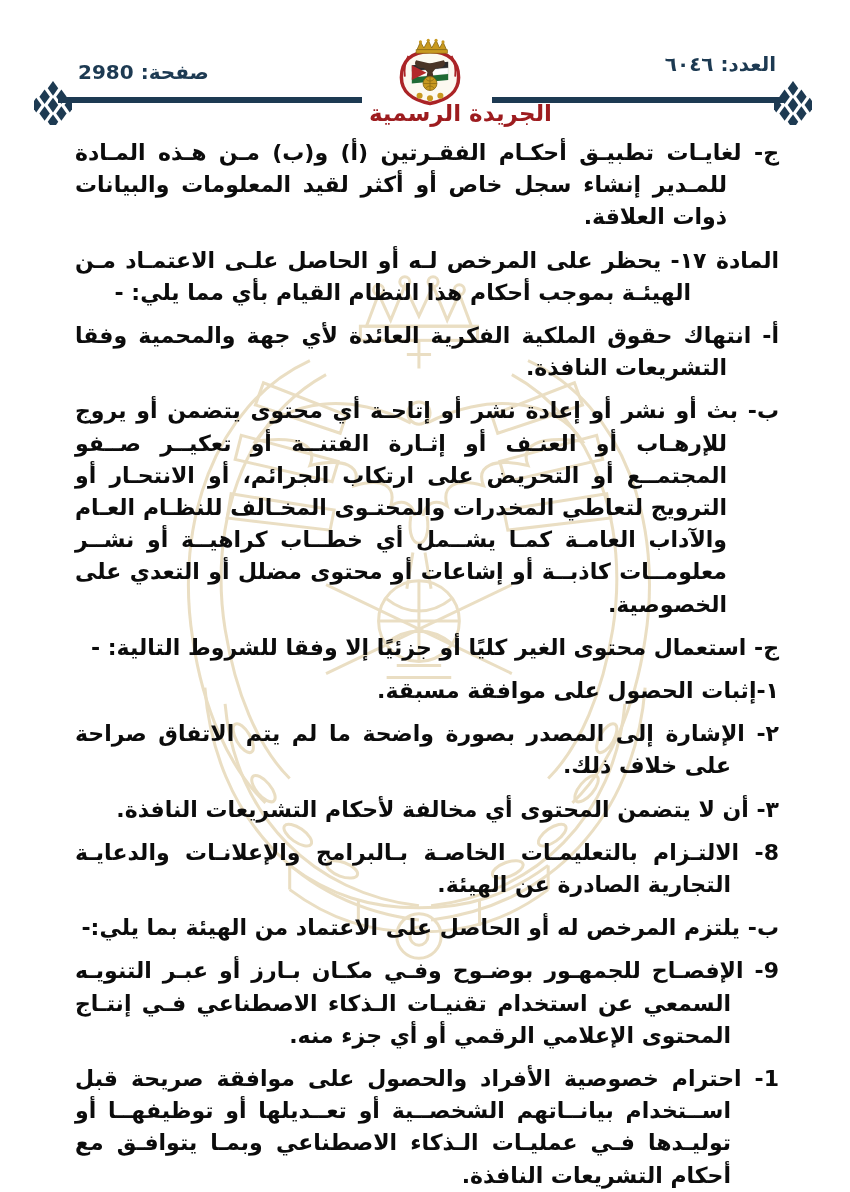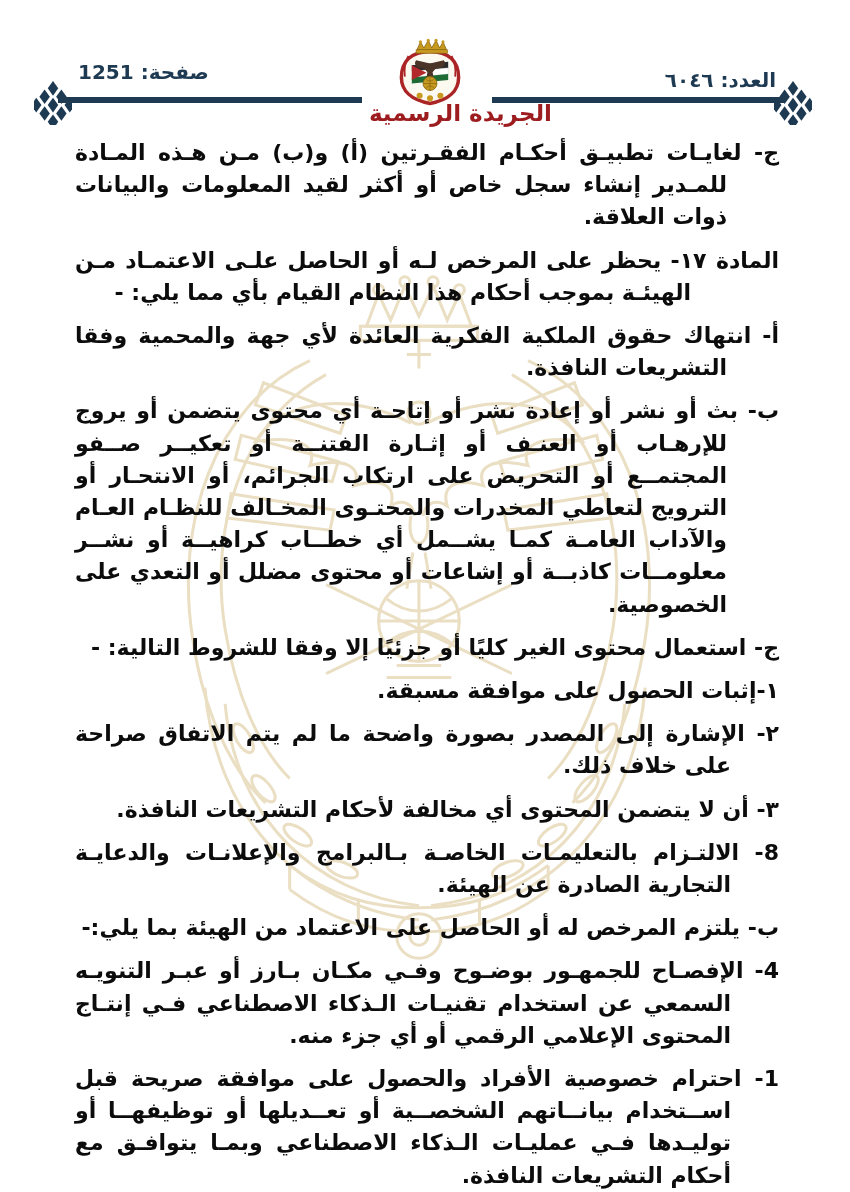--- a/index.html
+++ b/index.html
@@ -1,20 +1,20 @@
 <!DOCTYPE html>
 <html lang="ar"><head>
 <meta charset="utf-8">
 <style>
   html,body{margin:0;padding:0;background:#ffffff;}
   .page{position:relative;width:850px;height:1192px;background:#ffffff;overflow:hidden;
         font-family:"DejaVu Sans",sans-serif;}
   
   .hdr-label{position:absolute;color:#1d3a52;font-weight:bold;font-size:20px;white-space:nowrap;}
-  .issue{top:52px;right:74px;margin-top:16px;}
+  .issue{top:52px;right:74px;}
   .pageno{top:60px;left:78px;}
   .rule{position:absolute;top:97px;height:6px;background:#1d3a52;}
   .rule-left{left:58px;width:304px;}
   .rule-right{left:492px;width:292px;}
   .orn{position:absolute;top:81px;width:38px;height:44px;}
   .orn-left{left:34px;}
   .orn-right{left:774px;}
   .crest{position:absolute;top:37px;left:391px;width:78px;height:74px;}
   .gz-title{position:absolute;top:100px;left:312px;width:240px;text-align:right;
             color:#9d1c1f;font-weight:bold;font-size:23px;}
@@ -29,21 +29,21 @@
   .item{margin-right:38px;padding-right:52px;text-indent:-52px;}
   .num {margin-right:62px;padding-right:48px;text-indent:-48px;}
   .gap-top{margin-top:30px;}
 </style>
 </head>
 <body>
 
 <div class="page">
 
   <div class="hdr-label issue" dir="rtl">العدد: ٦٠٤٦</div>
-  <div class="hdr-label pageno" dir="rtl">صفحة: 1251</div>
+  <div class="hdr-label pageno" dir="rtl">صفحة: 2980</div>
 
   <div class="rule rule-left"></div>
   <div class="rule rule-right"></div>
 
   <svg class="orn orn-left" viewBox="0 0 36 42">
     <g fill="#1d3a52">
       <polygon points="18,0 23,7 18,14 13,7"></polygon>
       <polygon points="10,8 15,15 10,22 5,15"></polygon>
       <polygon points="26,8 31,15 26,22 21,15"></polygon>
       <polygon points="2,16 7,23 2,30 -3,23"></polygon>
@@ -151,17 +151,17 @@
     <p class="item">ج- لغايـات تطبيـق أحكـام الفقـرتين (أ) و(ب) مـن هـذه المـادة للمـدير إنشاء سجل خاص أو أكثر لقيد المعلومات والبيانات ذوات العلاقة.</p>
     <p class="art">المادة ١٧- يحظر على المرخص لـه أو الحاصل علـى الاعتمـاد مـن الهيئـة بموجب أحكام هذا النظام القيام بأي مما يلي: -</p>
     <p class="item">أ- انتهاك حقوق الملكية الفكرية العائدة لأي جهة والمحمية وفقا التشريعات النافذة.</p>
     <p class="item">ب- بث أو نشر أو إعادة نشر أو إتاحـة أي محتوى يتضمن أو يروج للإرهـاب أو العنـف أو إثـارة الفتنــة أو تعكيــر صــفو المجتمــع أو التحريض على ارتكاب الجرائم، أو الانتحـار أو الترويج لتعاطي المخدرات والمحتـوى المخـالف للنظـام العـام والآداب العامـة كمـا يشــمل أي خطــاب كراهيــة أو نشــر معلومــات كاذبــة أو إشاعات أو محتوى مضلل أو التعدي على الخصوصية.</p>
     <p class="item">ج- استعمال محتوى الغير كليًا أو جزئيًا إلا وفقا للشروط التالية: -</p>
     <p class="num">١-إثبات الحصول على موافقة مسبقة.</p>
     <p class="num">٢- الإشارة إلى المصدر بصورة واضحة ما لم يتم الاتفاق صراحة على خلاف ذلك.</p>
     <p class="num">٣- أن لا يتضمن المحتوى أي مخالفة لأحكام التشريعات النافذة.</p>
     <p class="num">8- الالتـزام بالتعليمـات الخاصـة بـالبرامج والإعلانـات والدعايـة التجارية الصادرة عن الهيئة.</p>
     <p class="item">ب- يلتزم المرخص له أو الحاصل على الاعتماد من الهيئة بما يلي:-</p>
-    <p class="num">4- الإفصـاح للجمهـور بوضـوح وفـي مكـان بـارز أو عبـر التنويـه السمعي عن استخدام تقنيـات الـذكاء الاصطناعي فـي إنتـاج المحتوى الإعلامي الرقمي أو أي جزء منه.</p>
+    <p class="num">9- الإفصـاح للجمهـور بوضـوح وفـي مكـان بـارز أو عبـر التنويـه السمعي عن استخدام تقنيـات الـذكاء الاصطناعي فـي إنتـاج المحتوى الإعلامي الرقمي أو أي جزء منه.</p>
     <p class="num">1- احترام خصوصية الأفراد والحصول على موافقة صريحة قبل اســتخدام بيانــاتهم الشخصــية أو تعــديلها أو توظيفهــا أو توليـدها فـي عمليـات الـذكاء الاصطناعي وبمـا يتوافـق مع أحكام التشريعات النافذة.</p>
   </div>
 
 </div>
 
 </body></html>

